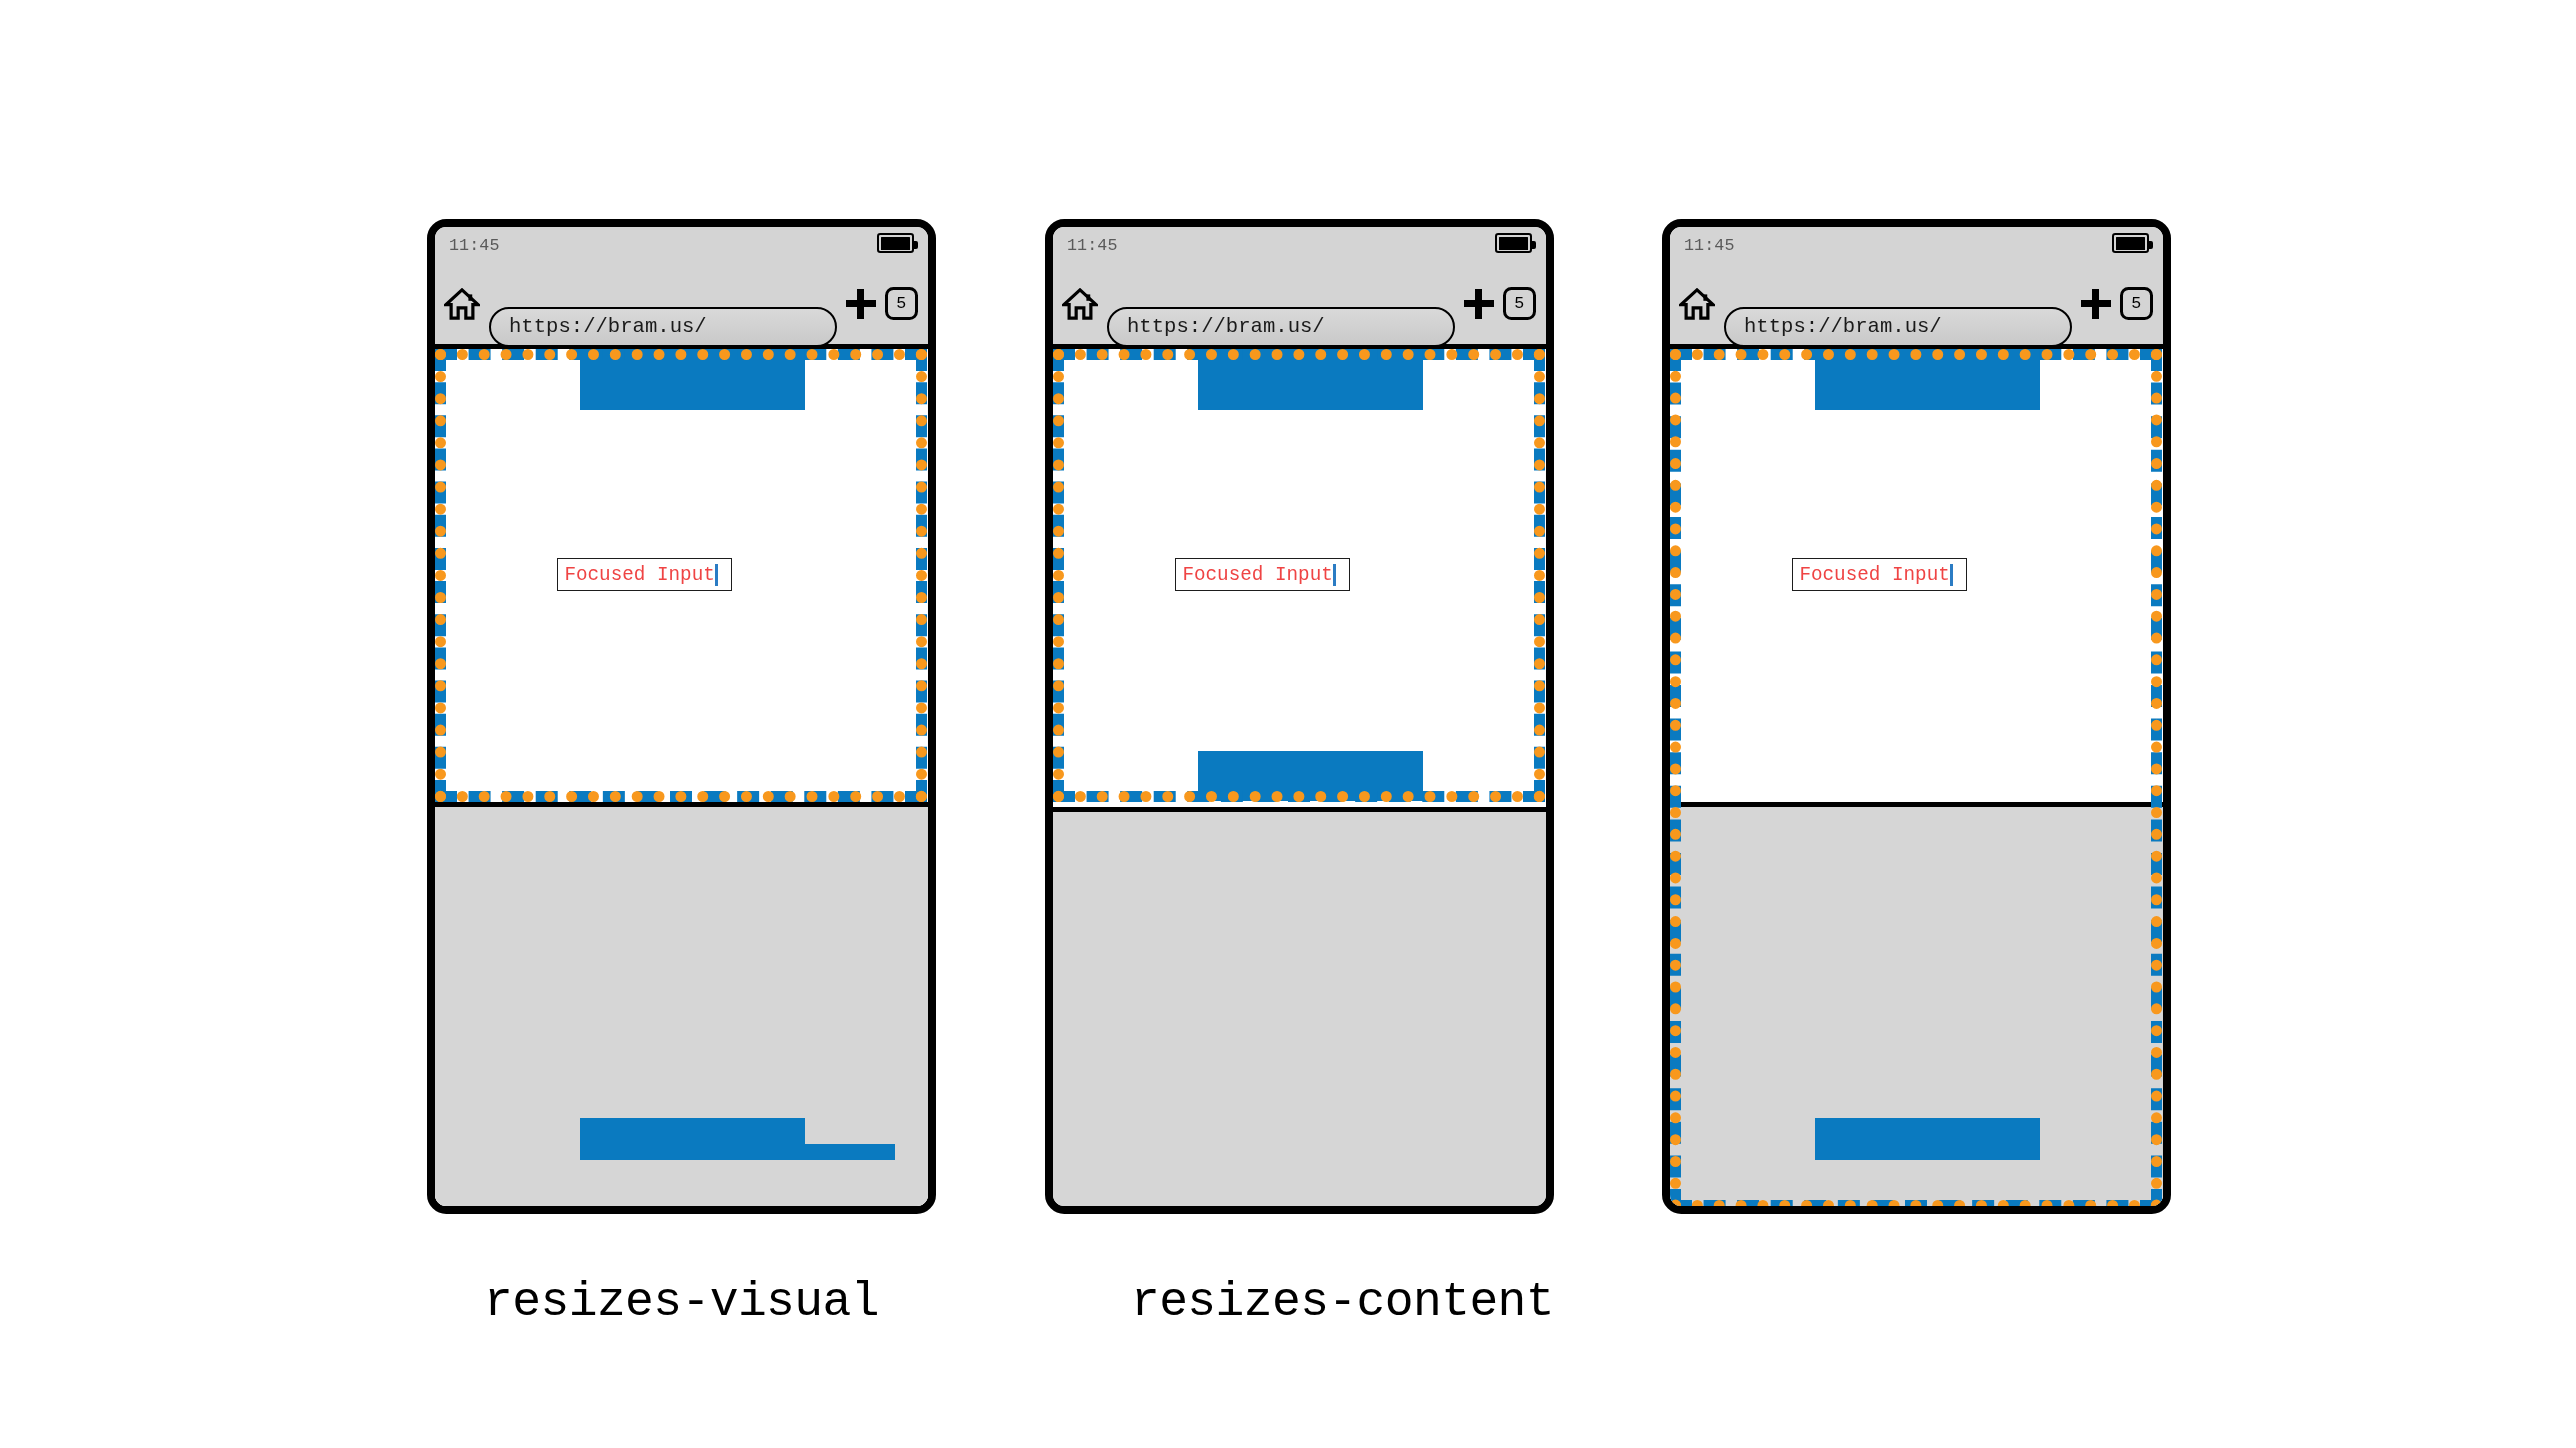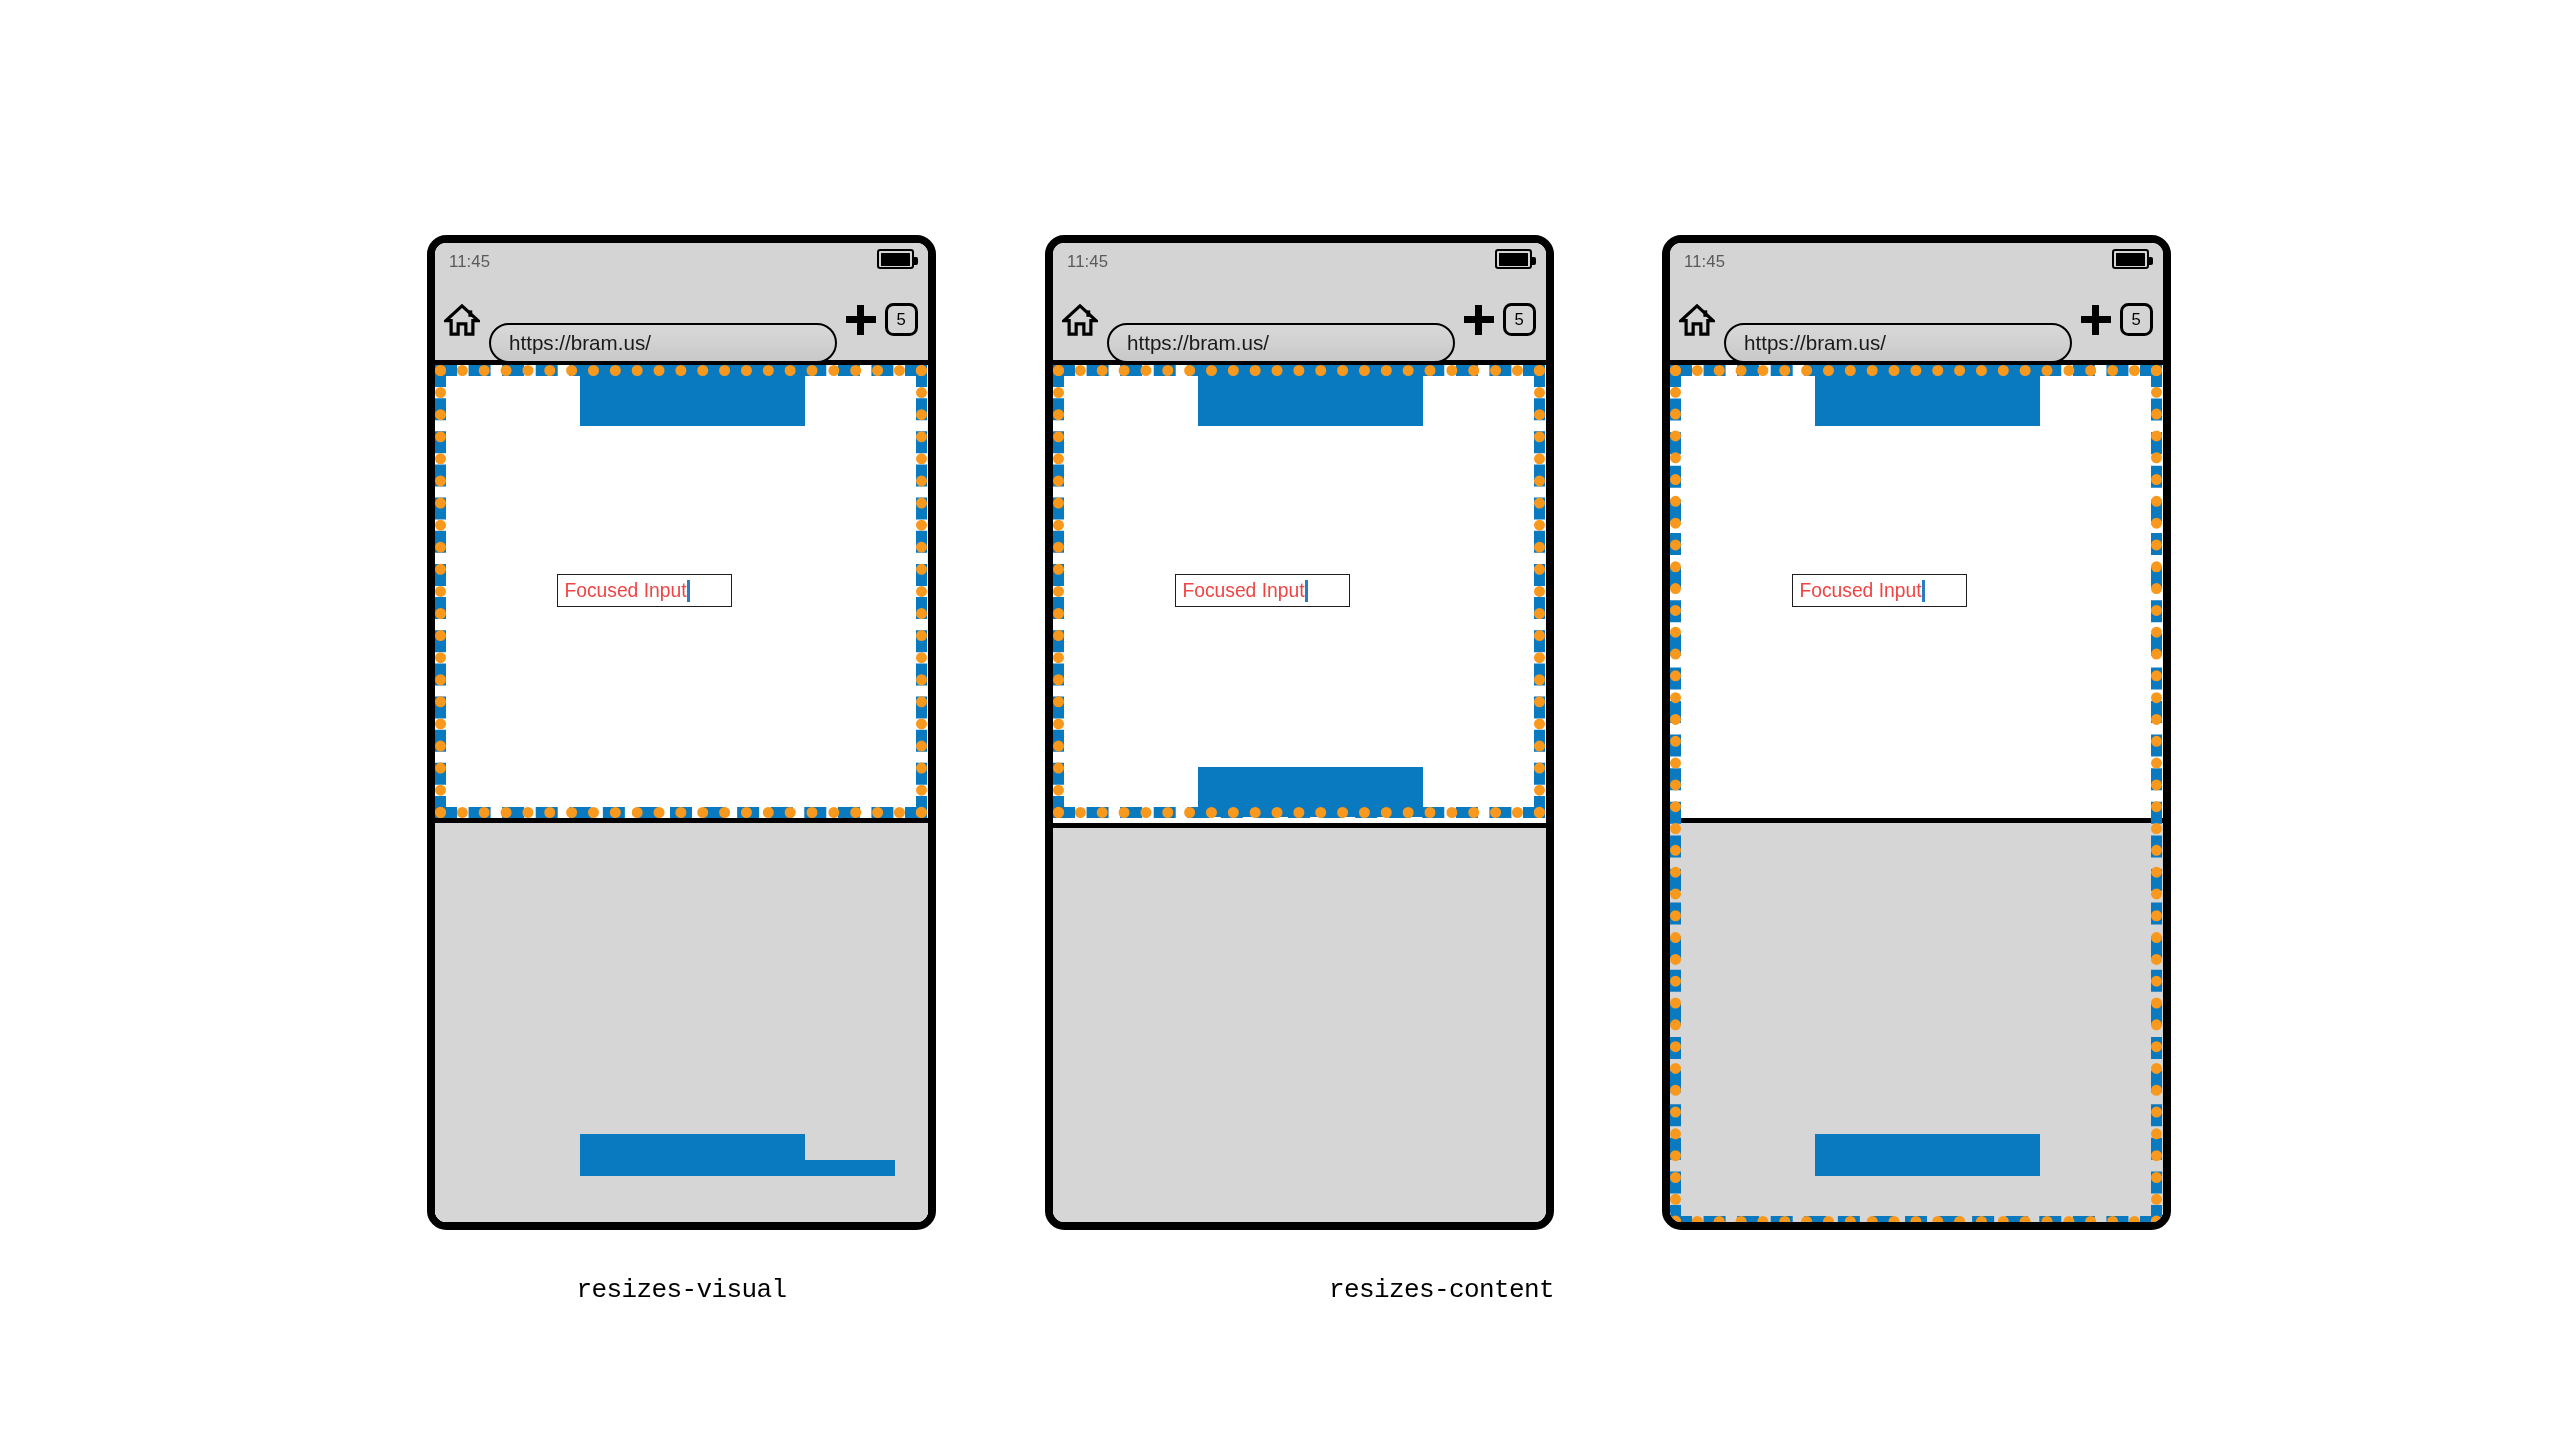--- a/index.html
+++ b/index.html
@@ -9,25 +9,26 @@
     font-family: "Liberation Sans", sans-serif;
     overflow: hidden;
   }
 
   #stage { position: relative; width: 2576px; height: 1449px; }
 
   
   .phone {
     position: absolute;
     width: 509px; height: 995px;
-    top: 235px;
+    top: 219px;
     border: 8.4px solid #000000;
     border-radius: 19.3px;
     background: #ffffff;
     overflow: hidden;
+    font-family: Liberation Mono, monospace;
   }
   .phone.p1 { left: 427px; }
   .phone.p2 { left: 1045px; }
   .phone.p3 { left: 1662px; }
 
   
   .chrome {
     position: relative;
     height: 122px;
     background: #d4d4d4;
@@ -146,21 +147,21 @@
     margin-left: 0.6px;
   }
 
   
   .caption {
     position: absolute;
     top: 1275px;
     width: 509px;
     text-align: center;
     font-family: "Liberation Mono", "DejaVu Sans Mono", monospace;
-    font-size: 26px;
+    font-size: 48px;
     color: #000;
     letter-spacing: -0.6px;
   }
   .caption.c1 { left: 427px; }
   .caption.c2 { left: 1045px; text-align: right; }
   .caption.c3 { left: 1662px; }
 </style>
 </head>
 <body>
 

